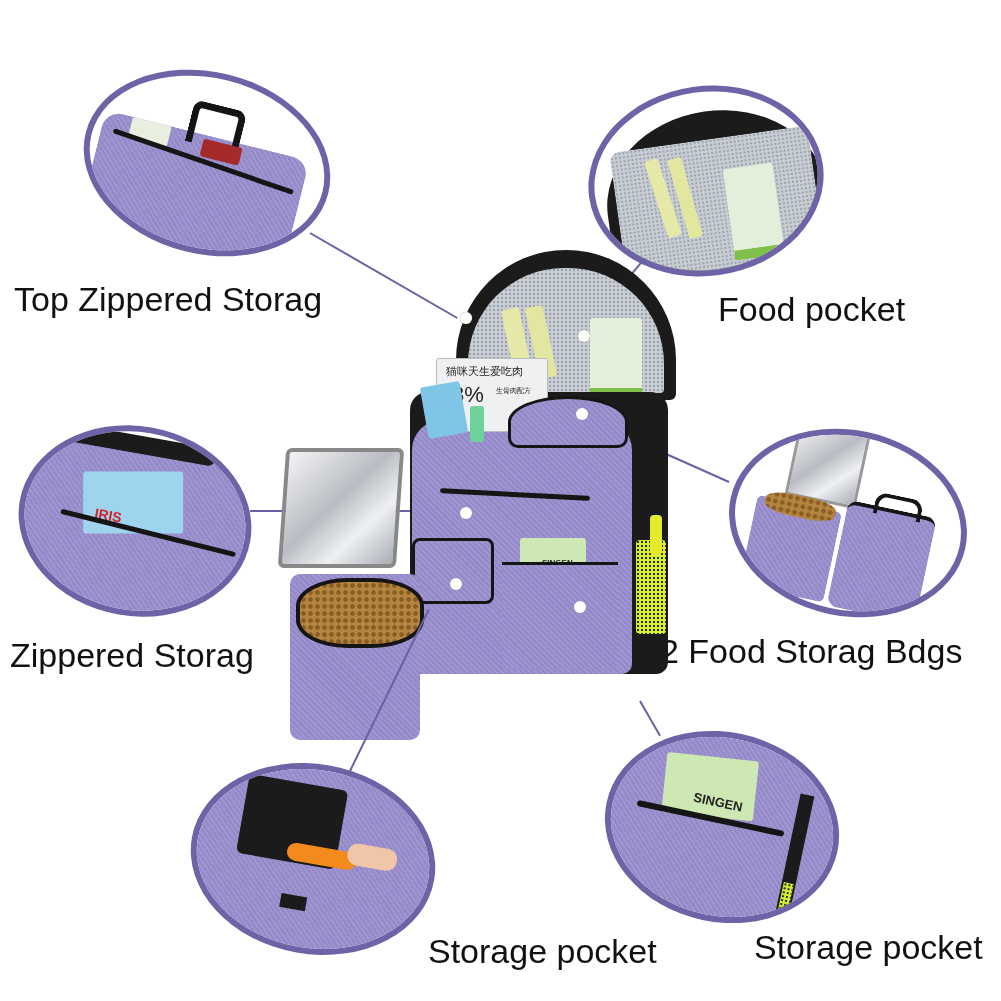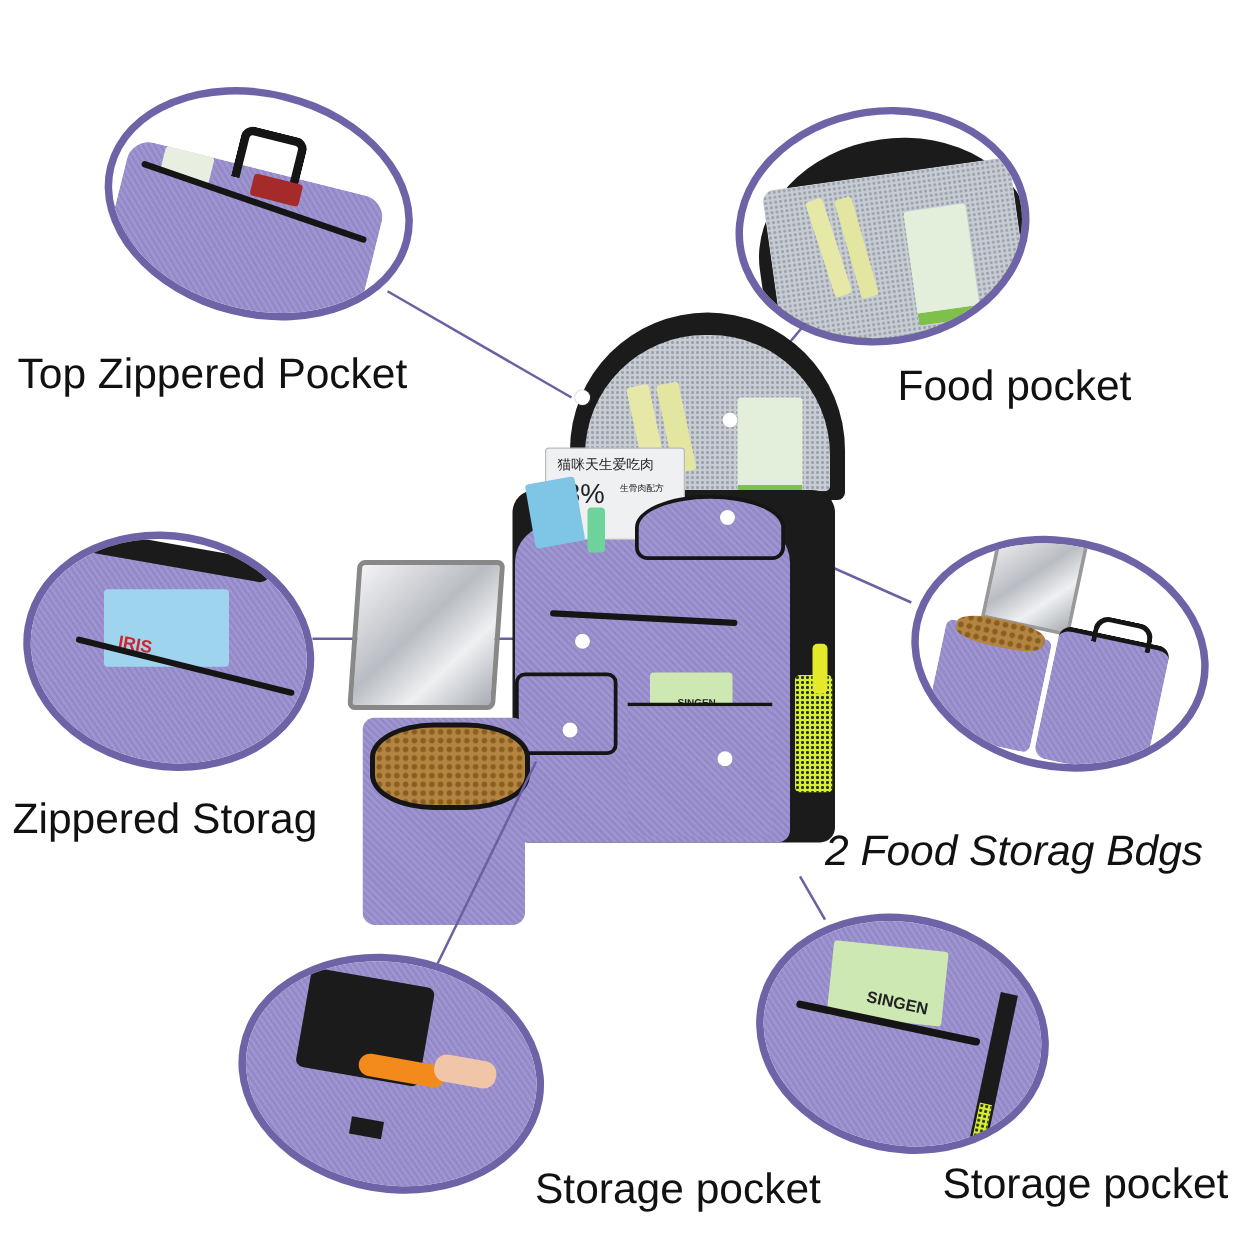--- a/index.html
+++ b/index.html
@@ -29,21 +29,21 @@
 <body>
 
 <div class="inset" style="left:82px; top:72px; width:250px; height:182px; transform:rotate(14deg);">
   <div class="fabric" style="left:8px; top:58px; width:210px; height:140px; border-radius:18px;"></div>
   <div class="black" style="left:92px; top:26px; width:40px; height:36px; border:7px solid #151515; background:transparent; border-bottom:none; border-radius:10px 10px 0 0;"></div>
   <div class="packet" style="left:36px; top:58px; width:40px; height:22px; background:#e8efe0;"></div>
   <div class="packet" style="left:110px; top:62px; width:40px; height:18px; background:#a52a2a;"></div>
   <div class="zip" style="left:20px; top:82px; width:190px; transform:rotate(5deg);"></div>
 </div>
 <div class="line" style="left:310px; top:232px; width:170px; transform:rotate(30deg);"></div>
-<div class="label" style="left:14px; top:282px;">Top Zippered Pocket</div>
+<div class="label" style="left:14px; top:282px;">Top Zippered Storag</div>
 
 <div class="inset" style="left:588px; top:86px; width:236px; height:190px; transform:rotate(-8deg);">
   <div class="black" style="left:10px; top:20px; width:220px; height:180px; border-radius:50% 50% 10px 10px;"></div>
   <div class="mesh" style="left:20px; top:48px; width:200px; height:140px; border-radius:10px;"></div>
   <div class="packet" style="left:60px; top:60px; width:14px; height:80px; background:#e6e8a8; transform:rotate(-10deg);"></div>
   <div class="packet" style="left:82px; top:62px; width:14px; height:82px; background:#e2e6a0; transform:rotate(-8deg);"></div>
   <div class="packet" style="left:130px; top:80px; width:50px; height:82px; background:#e3eedb; border-bottom:10px solid #7fc04a;"></div>
 </div>
 <div class="line" style="left:588px; top:325px; width:88px; transform:rotate(-50deg);"></div>
 <div class="label" style="left:718px; top:292px;">Food pocket</div>
@@ -59,21 +59,21 @@
 <div class="label" style="left:10px; top:638px;">Zippered Storag</div>
 
 <div class="inset" style="left:728px; top:430px; width:240px; height:186px; transform:rotate(12deg);">
   <div class="silver" style="left:46px; top:-4px; width:66px; height:70px; border:3px solid #999;"></div>
   <div class="fabric" style="left:20px; top:78px; width:86px; height:92px; border-radius:6px;"></div>
   <div class="kibble" style="left:28px; top:70px; width:72px; height:22px;"></div>
   <div class="fabric" style="left:110px; top:64px; width:90px; height:104px; border-radius:10px; border-top:4px solid #151515;"></div>
   <div class="black" style="left:136px; top:50px; width:40px; height:18px; background:transparent; border:4px solid #151515; border-bottom:none; border-radius:12px 12px 0 0;"></div>
 </div>
 <div class="line" style="left:592px; top:420px; width:150px; transform:rotate(24deg);"></div>
-<div class="label" style="left:660px; top:664px;font-style:italic;">2 Food Storag Bdgs</div>
+<div class="label" style="left:660px; top:634px;">2 Food Storag Bdgs</div>
 
 <div>
 
   <div class="black" style="left:456px; top:250px; width:220px; height:150px; border-radius:110px 110px 6px 6px;"></div>
   <div class="mesh" style="left:468px; top:268px; width:196px; height:125px; border-radius:96px 96px 4px 4px;"></div>
   <div class="packet" style="left:508px; top:308px; width:18px; height:70px; background:#e6e8a8; transform:rotate(-12deg);"></div>
   <div class="packet" style="left:532px; top:306px; width:18px; height:72px; background:#e2e6a0; transform:rotate(-12deg);"></div>
   <div class="packet" style="left:590px; top:318px; width:52px; height:70px; background:#e3eedb; border-bottom:8px solid #7fc04a;"></div>
 
   <div class="black" style="left:410px; top:392px; width:258px; height:282px; border-radius:18px 18px 12px 12px;"></div>

